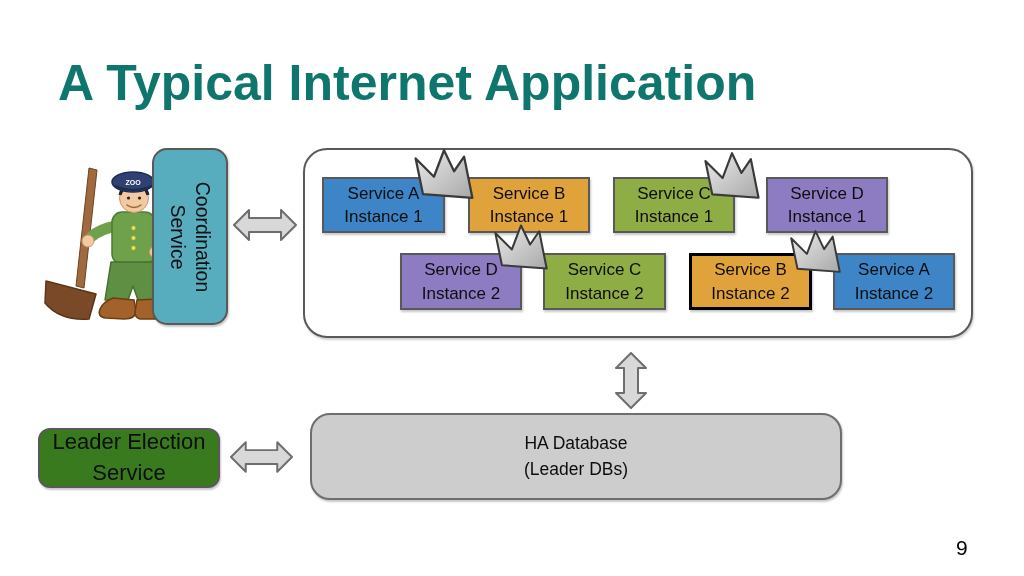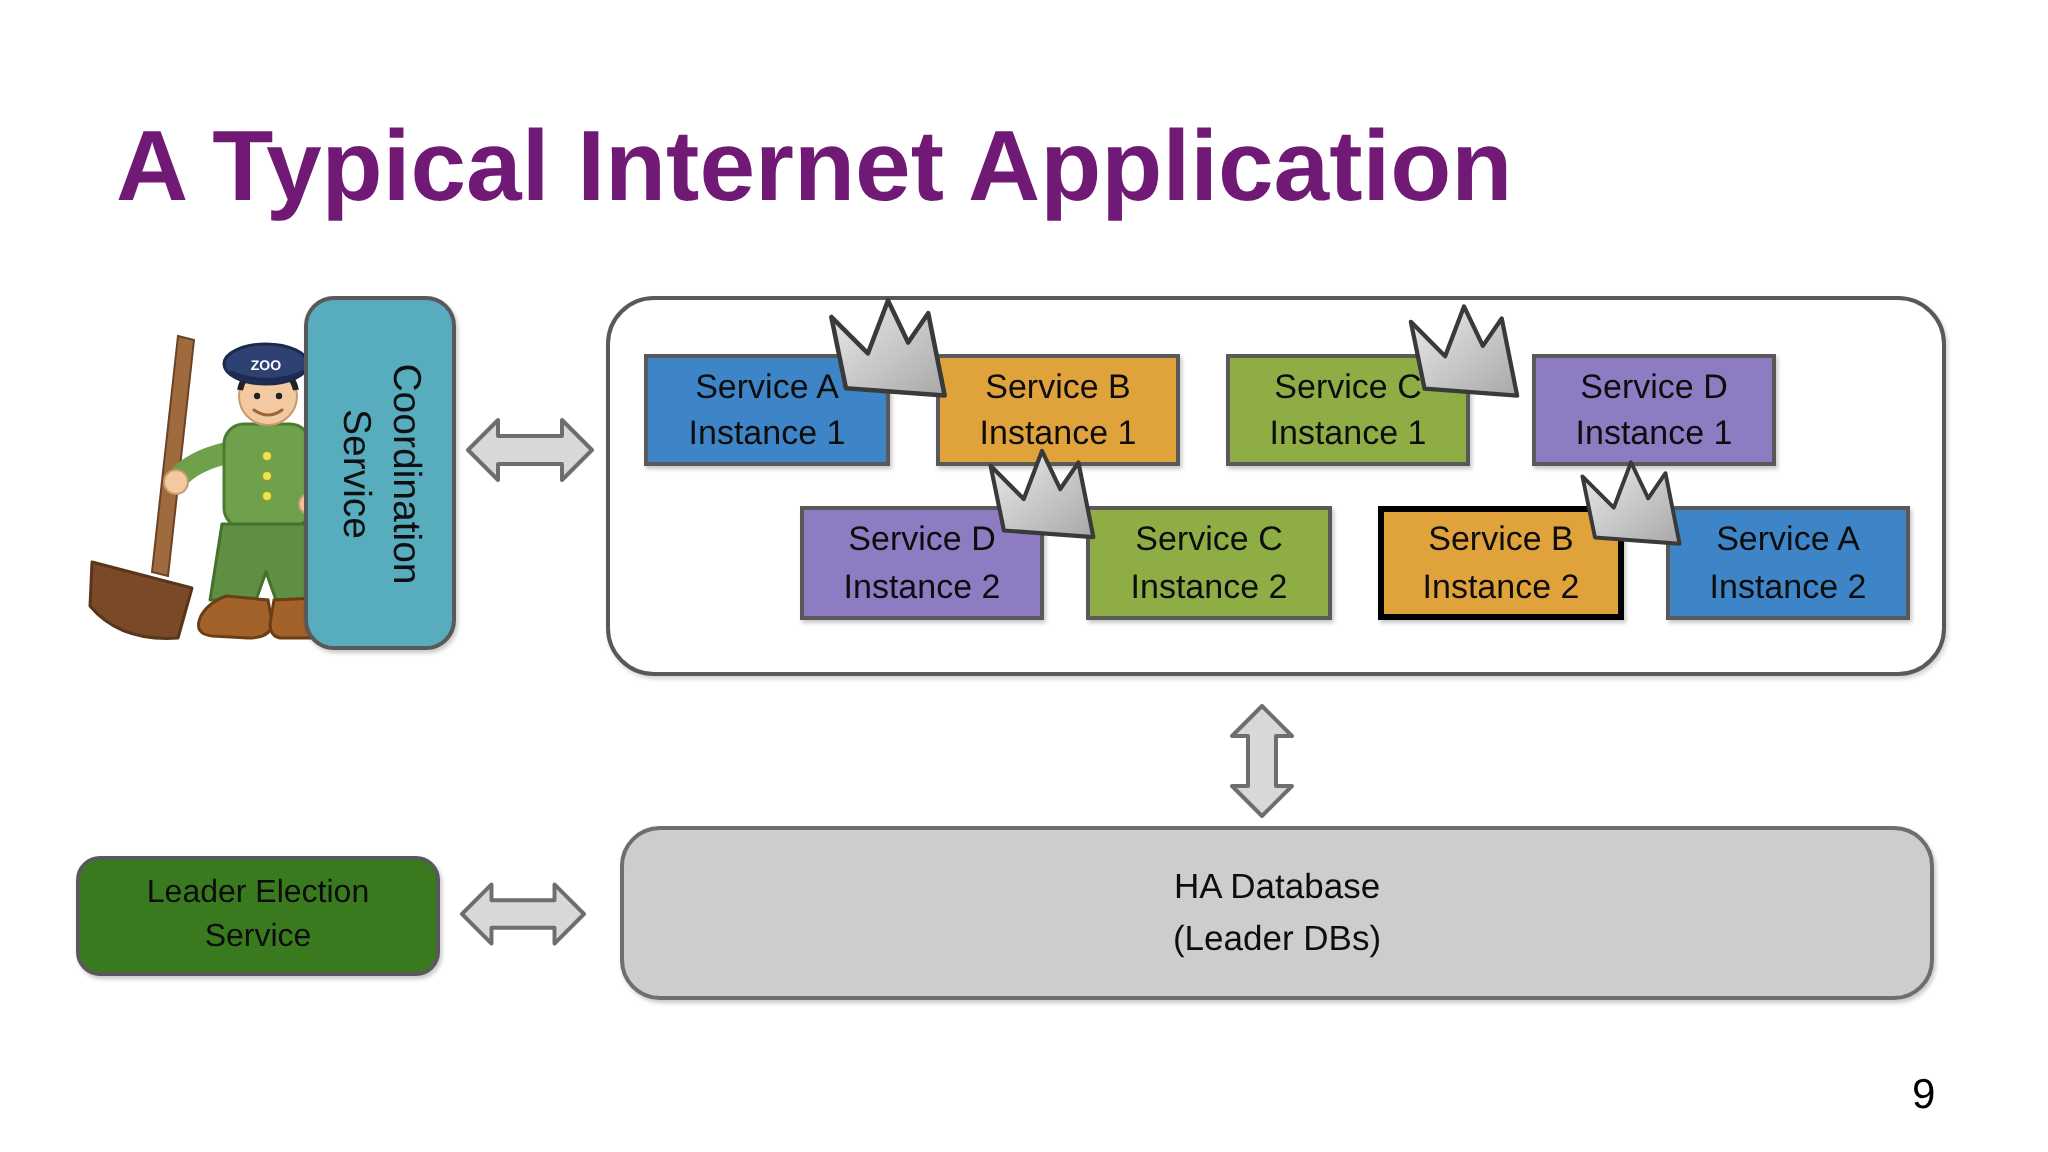--- a/index.html
+++ b/index.html
@@ -2,21 +2,21 @@
 <html><head>
 <meta charset="utf-8">
 <style>
   html,body { margin:0; padding:0; background:#ffffff; }
   .slide {
     position:relative; width:1024px; height:576px; background:#ffffff;
     font-family:"Liberation Sans", sans-serif; overflow:hidden;
   }
   .title {
     position:absolute; left:58px; top:54px; margin:0;
-    font-size:50px; font-weight:700; color:#701a75; white-space:nowrap;
+    font-size:50px; font-weight:700; color:#0f766e; white-space:nowrap;
   }
   .box {
     position:absolute; box-sizing:border-box;
     border:2px solid #595959; border-radius:0;
     display:flex; flex-direction:column; align-items:center; justify-content:center;
     text-align:center; color:#0d0d0d;
     box-shadow:1px 1.5px 2px rgba(0,0,0,.22);
   }
   .svc { font-size:17px; line-height:1.38; }
   .svc.thick-border { border:3px solid #000; }
@@ -24,22 +24,22 @@
     position:absolute; left:303px; top:148px; width:670px; height:190px;
     background:#fff; border:2.5px solid #595959; border-radius:24px;
     box-sizing:border-box; box-shadow:1px 1.5px 2px rgba(0,0,0,.18);
   }
   .coord { left:152px; top:148px; width:76px; height:177px; border-radius:15px; border-width:2.5px; }
   .coord-label {
     position:absolute; top:50%; left:50%; width:177px;
     transform:translate(-50%,-50%) rotate(90deg);
     text-align:center; font-size:19.5px; line-height:1.28; color:#101010;
   }
-  .ha { left:310px; top:413px; width:657px; height:87px; border-radius:20px; border:2.5px solid #6E6E6E; font-size:17.5px; line-height:1.45; }
-  .leader { left:38px; top:428px; width:182px; height:60px; border-radius:12px; font-size:16px; line-height:1.4; }
+  .ha { left:310px; top:413px; width:532px; height:87px; border-radius:20px; border:2.5px solid #6E6E6E; font-size:17.5px; line-height:1.45; }
+  .leader { left:38px; top:428px; width:182px; height:60px; border-radius:12px; font-size:22px; line-height:1.4; }
   .abs { position:absolute; }
   .page-number { position:absolute; left:956px; top:536px; font-size:21px; color:#000; }
   svg.ov { position:absolute; overflow:visible; }
 </style>
 </head>
 <body>
 
 <div class="slide">
 
   <svg width="0" height="0" style="position:absolute" aria-hidden="true">

